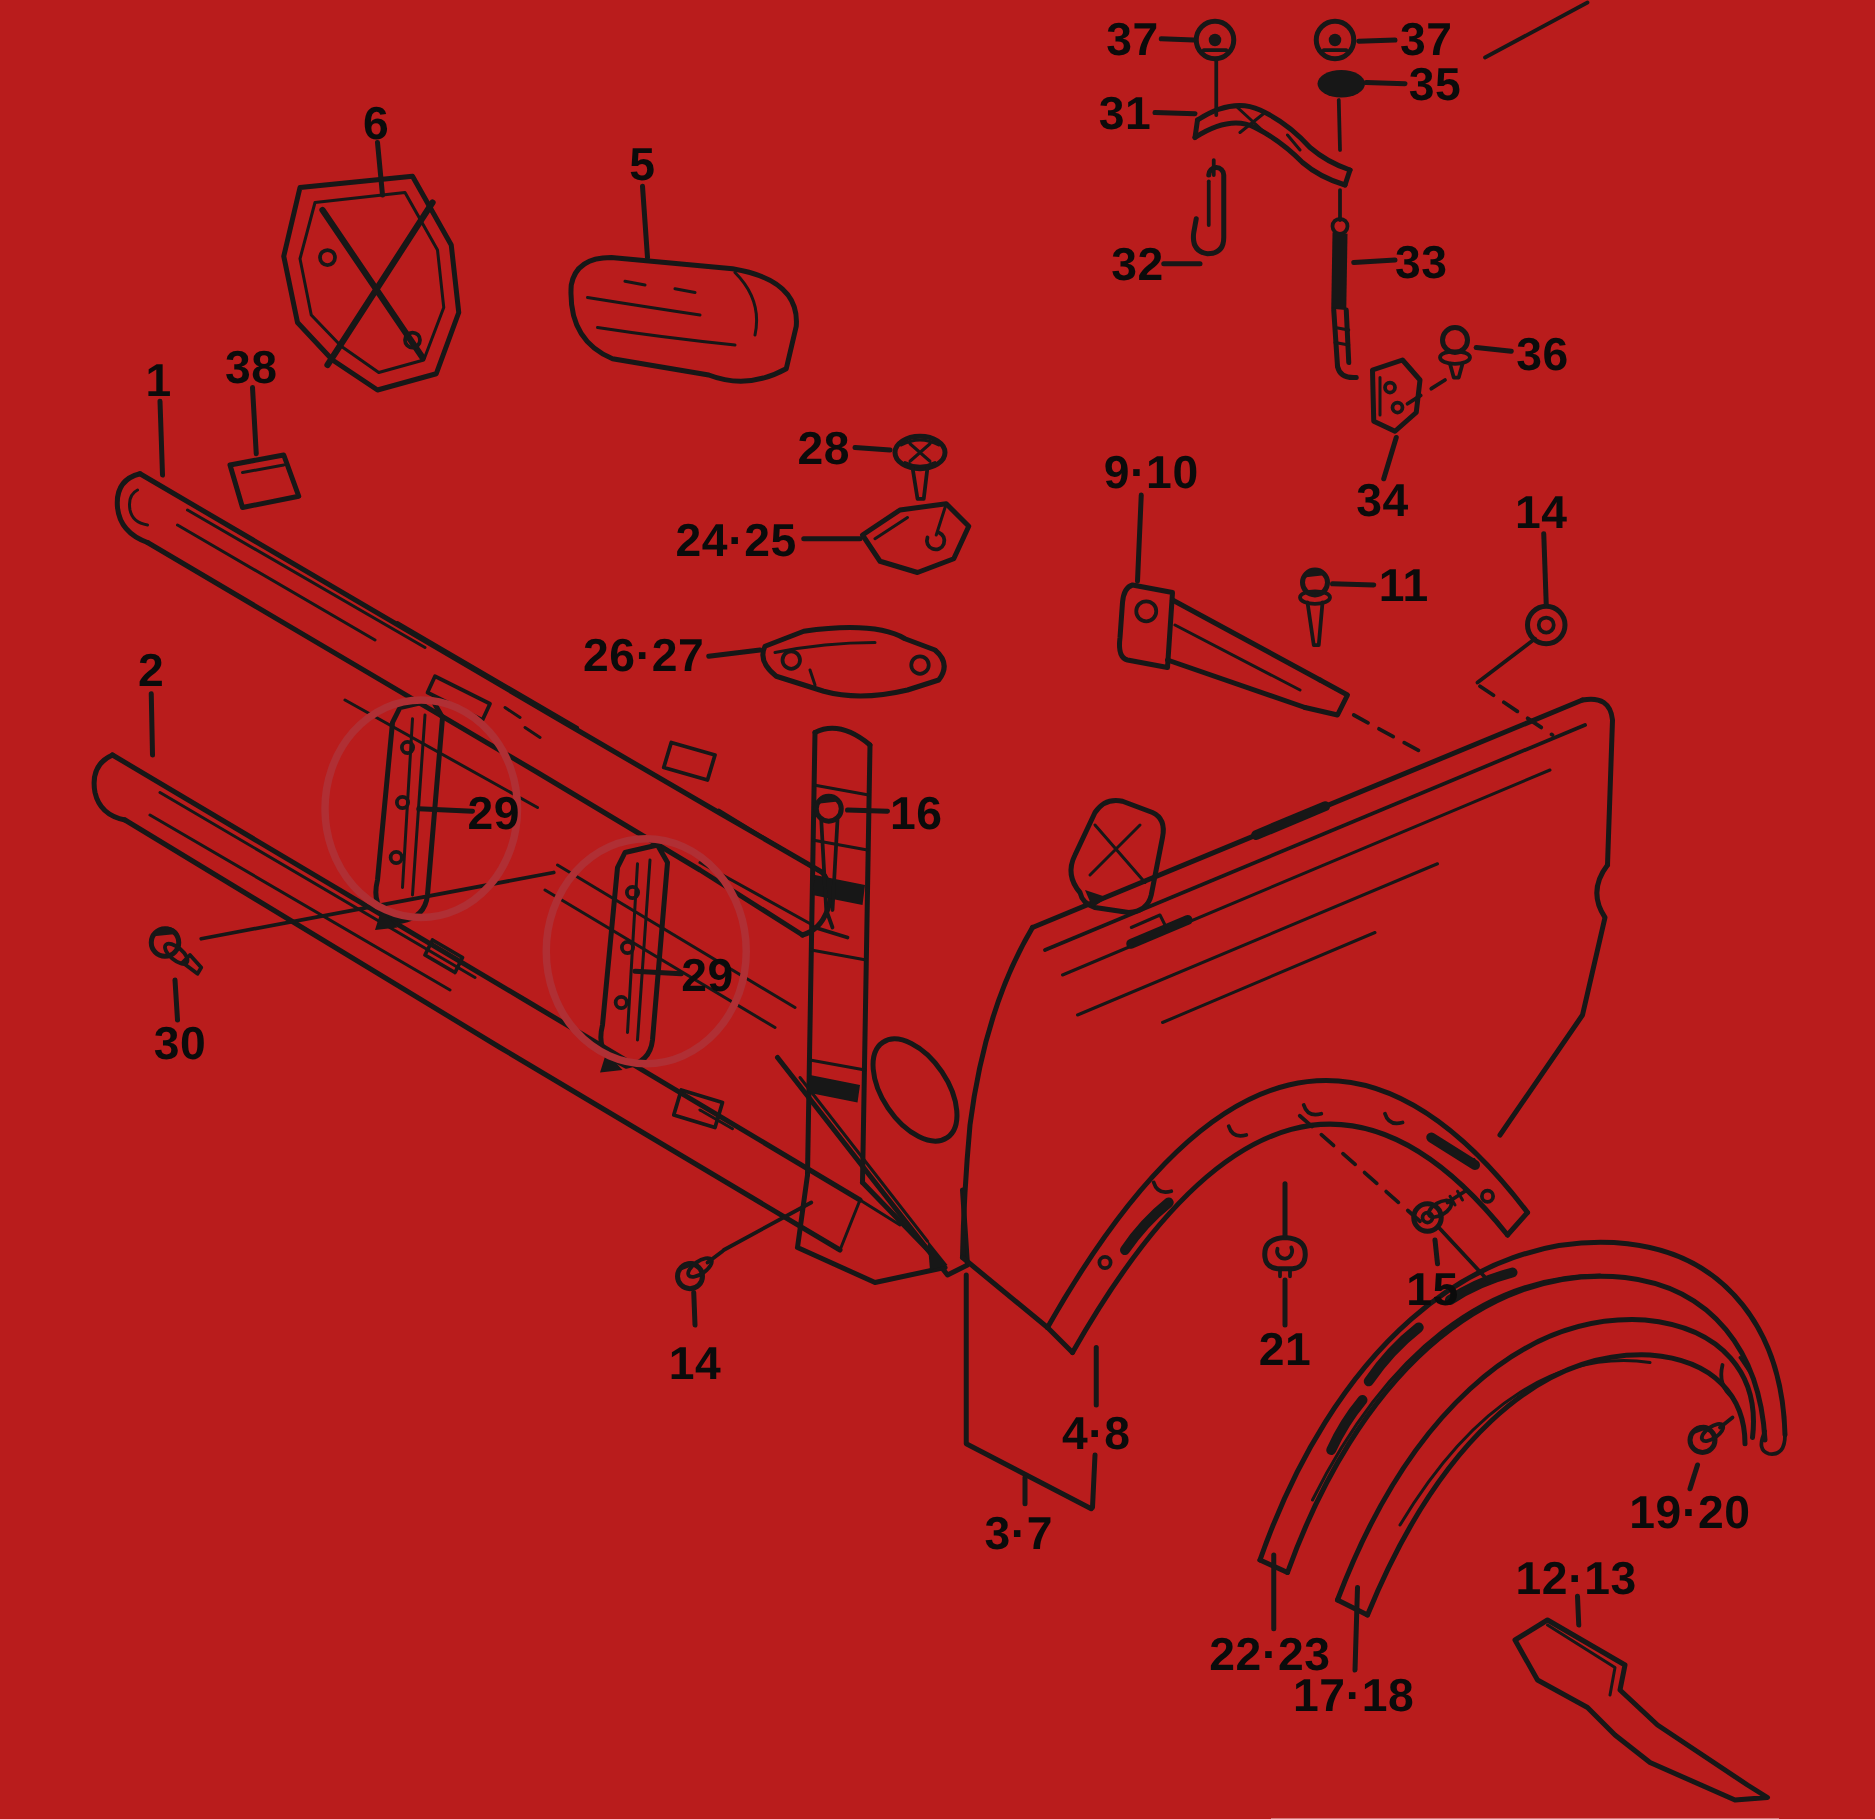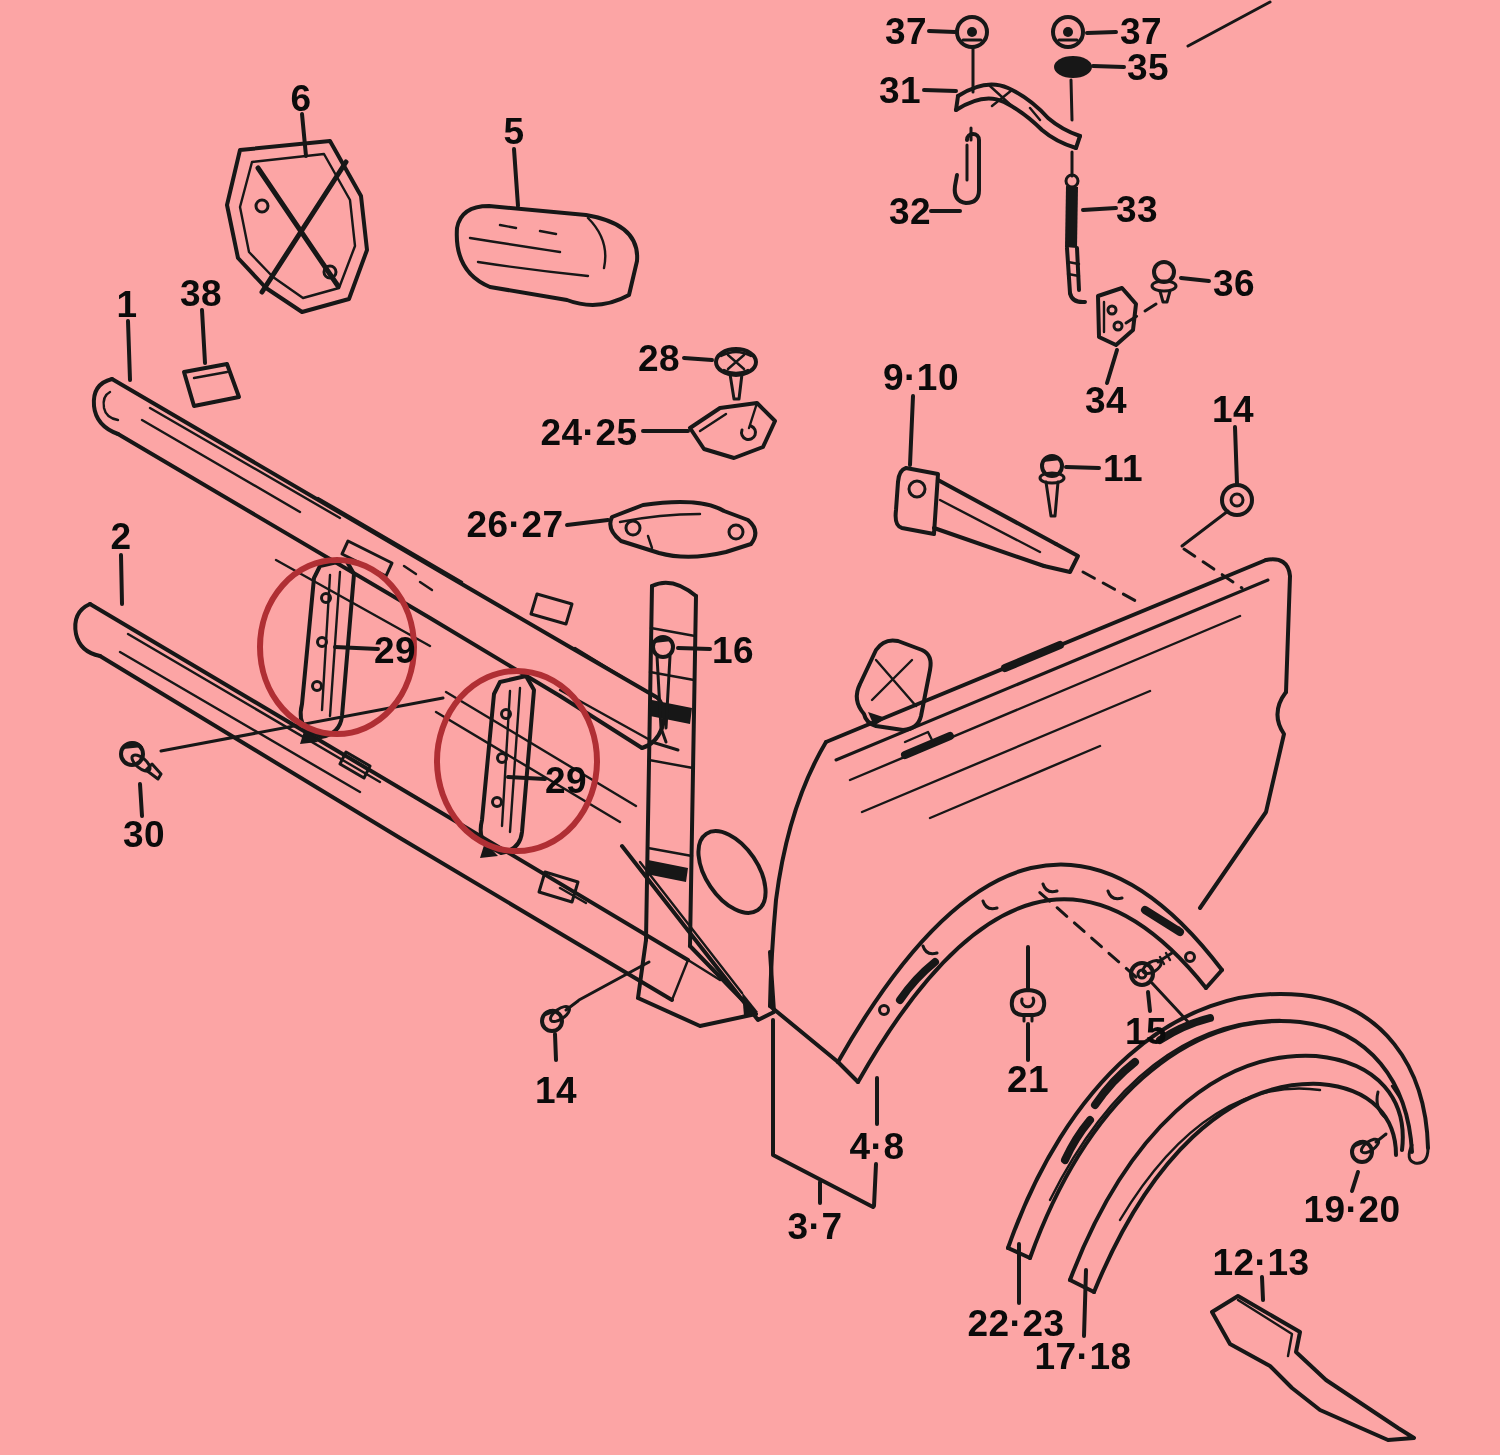--- a/index.html
+++ b/index.html
@@ -1,16 +1,16 @@
 <!DOCTYPE html>
 <html><head>
 <meta charset="utf-8">
 <style>
   html,body{margin:0;padding:0;background:#ffffff;}
-  #stage{width:1500px;height:1455px;position:relative;background:#fca5a5;overflow:hidden;}
+  #stage{width:1500px;height:1455px;position:relative;background:#b91c1c;overflow:hidden;}
   svg{display:block;}
   .art *{stroke:#171717;fill:none;stroke-width:4;stroke-linecap:round;stroke-linejoin:round;}
   .art .thin{stroke-width:2.4;}
   .art .w3{stroke-width:3;}
   .art .w5{stroke-width:5;}
   .art .heavy{stroke-width:8;}
   .art .ink{fill:#171717;stroke:none;}
   .plabel{font-family:"Liberation Sans", sans-serif;font-weight:700;font-size:37px;fill:#0b0b0b;letter-spacing:.5px;text-anchor:middle;}
 </style>
 </head>

